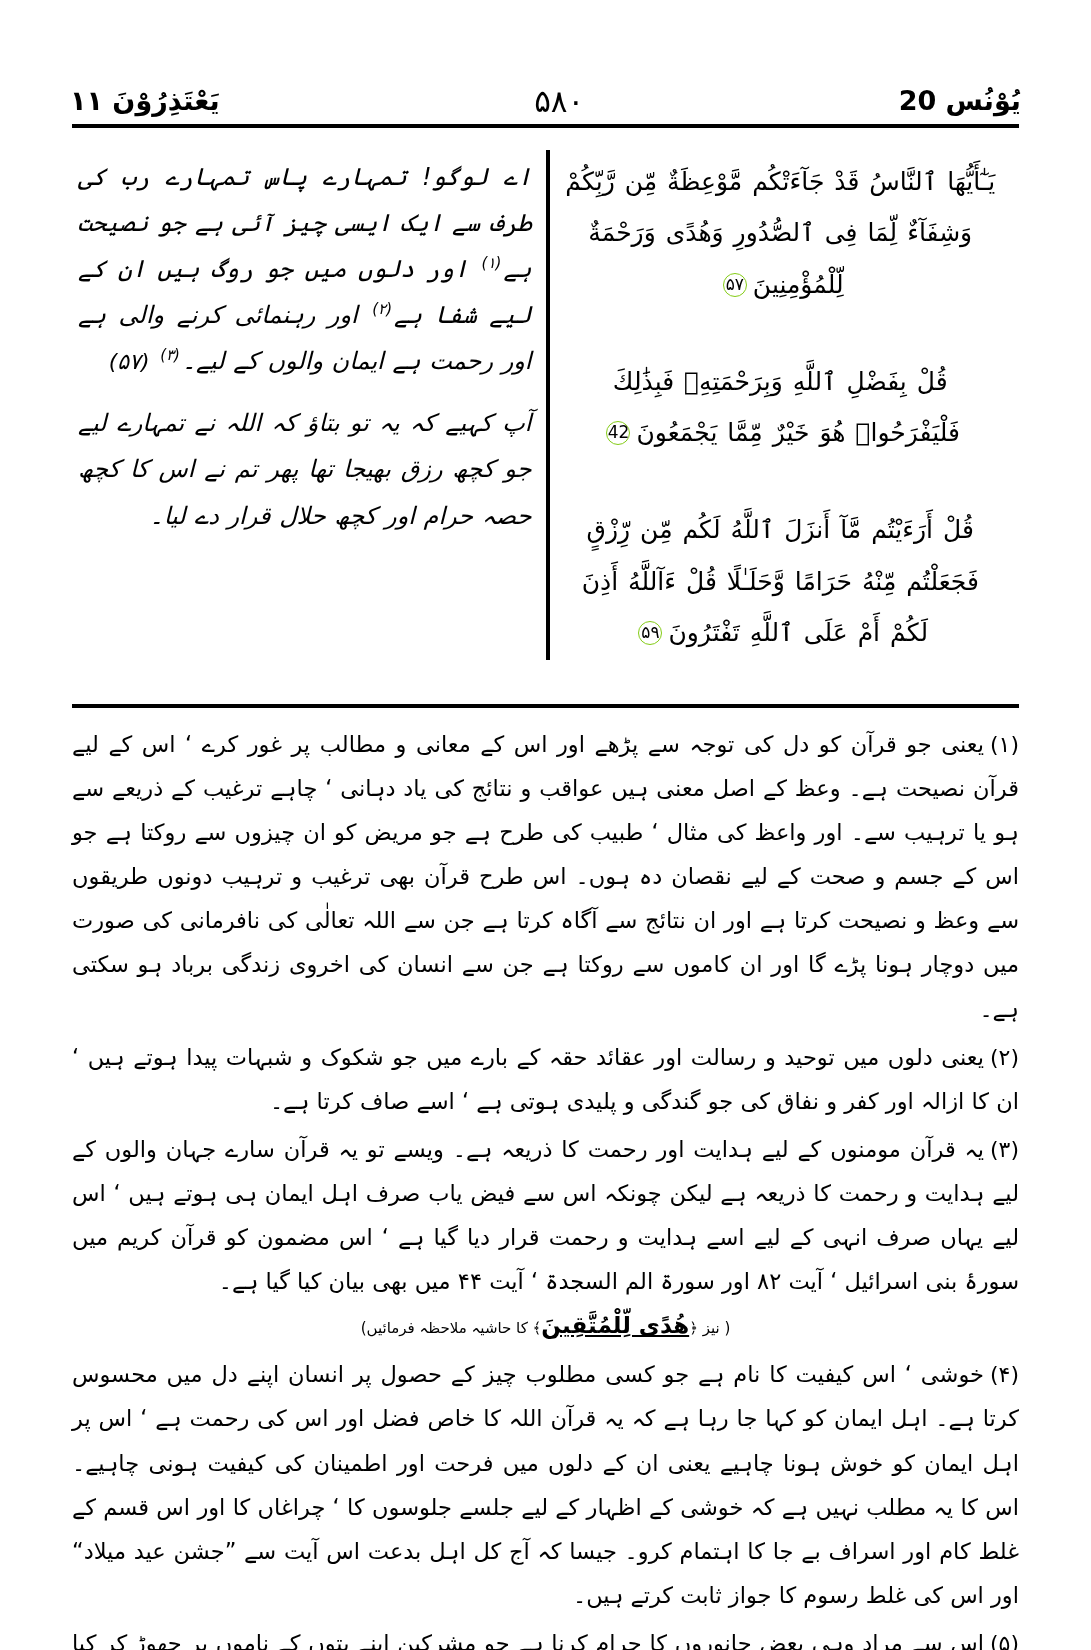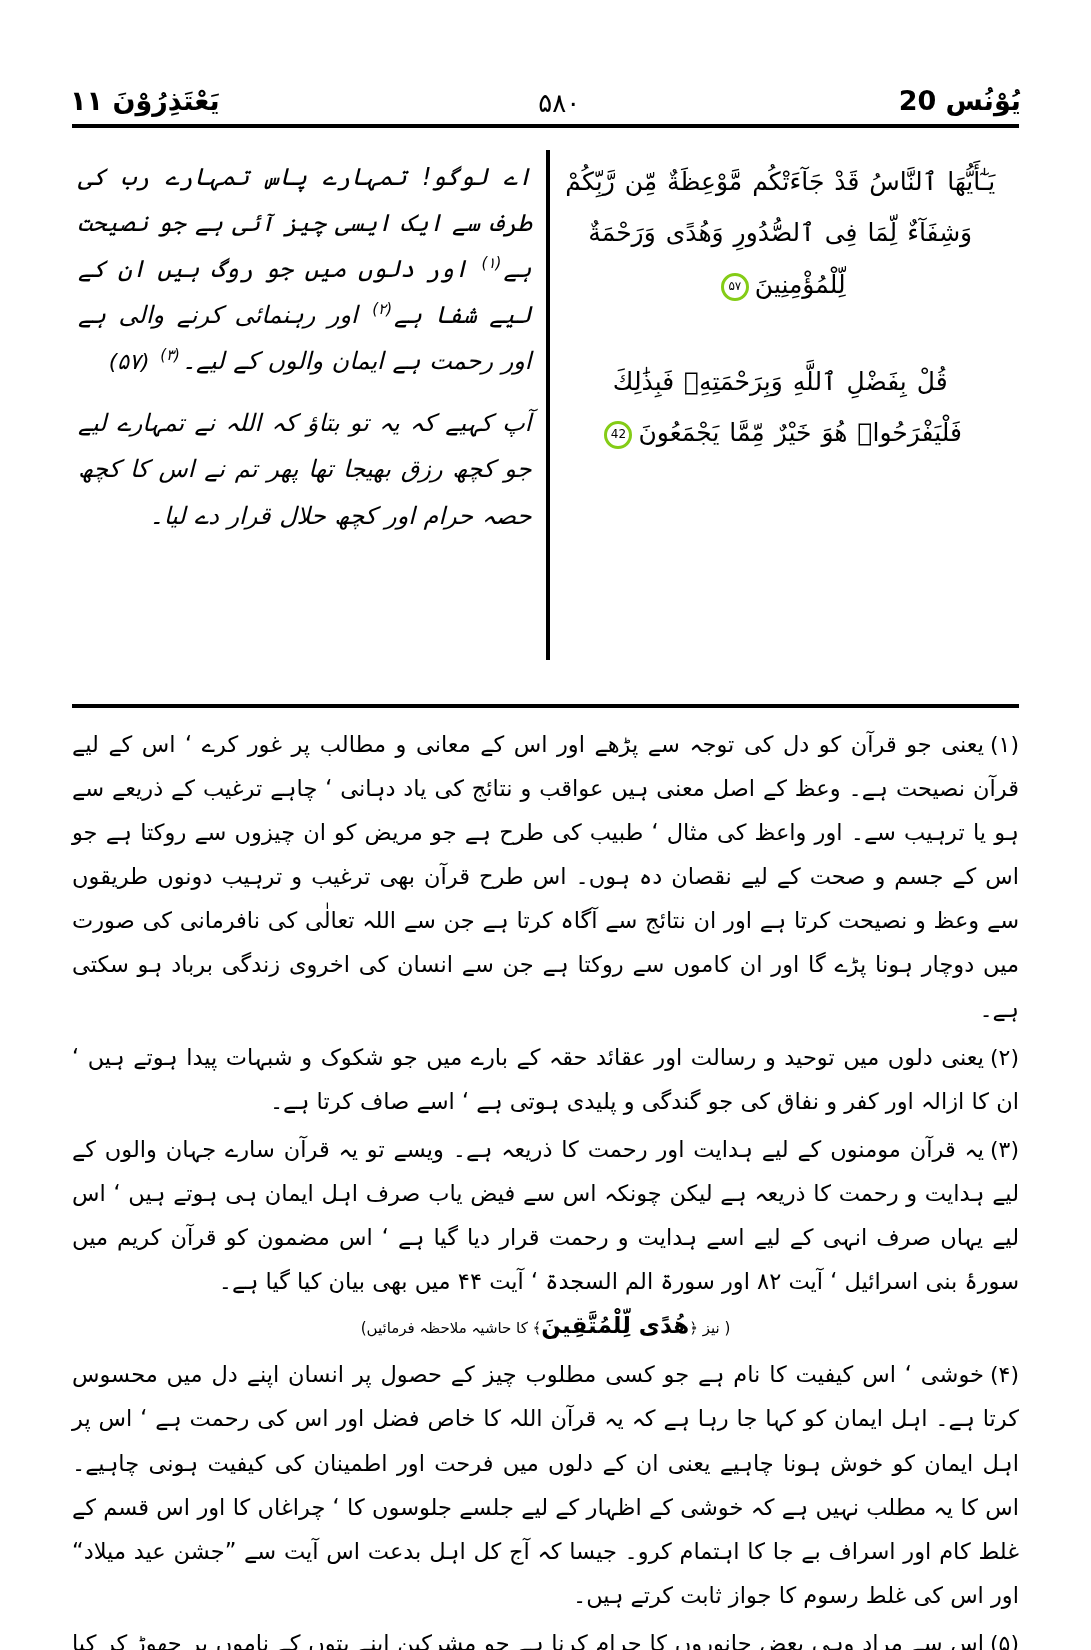--- a/index.html
+++ b/index.html
@@ -39,21 +39,21 @@
     direction: rtl;
   }
   .hdr-item {
     font-size: 27px;
     line-height: 1.1;
     white-space: nowrap;
     font-family: "DejaVu Sans", sans-serif;
     font-weight: 600;
   }
   .hdr-juz   { transform: translateY(-2px); margin-top: 32px; }
-  .hdr-page  { font-size: 26px; letter-spacing: 1px; font-weight: 500; }
+  .hdr-page  { font-size: 31px; letter-spacing: 1px; font-weight: 500; }
   .hdr-surah { transform: translateY(-2px); }
 
   .header-rule {
     position: absolute;
     top: 124px;
     left: 72px;
     width: 947px;
     height: 4px;
     background: #000;
   }
@@ -91,22 +91,22 @@
     font-size: 25px;
     line-height: 2.05;
     font-family: "DejaVu Sans", sans-serif;
     word-spacing: 2px;
     direction: rtl;
   }
   .ayah-block:last-child { margin-bottom: 0; }
   .ayah-text { display: inline; }
   .ayah-num {
     display: inline-block;
-    font-size: 12px;
-    border: 3px solid #84cc16;
+    font-size: 17px;
+    border: 1px solid #84cc16;
     border-radius: 50%;
     width: 22px;
     height: 22px;
     line-height: 20px;
     text-align: center;
     margin: 0 6px;
     vertical-align: 3px;
   }
 
   .trans-block {
@@ -159,20 +159,21 @@
   }
   .fn-body { display: inline; }
   .fn-center {
     display: block;
     text-align: center;
     text-align-last: center;
   }
   .fn-quote {
     font-size: 23px;
     font-weight: 600;
+    text-decoration: underline;
   }
   .fn-ornament { font-size: 15px; }
 
   .last-cut {
     overflow: hidden;
   }
 </style>
 </head>
 <body>
 
@@ -190,20 +191,23 @@
     <div class="col-arabic">
 
       <div class="ayah-block">
         <span class="ayah-text">يَـٰٓأَيُّهَا ٱلنَّاسُ قَدْ جَآءَتْكُم مَّوْعِظَةٌ مِّن رَّبِّكُمْ وَشِفَآءٌ لِّمَا فِى ٱلصُّدُورِ وَهُدًى وَرَحْمَةٌ لِّلْمُؤْمِنِينَ</span><span class="ayah-num">۵۷</span>
       </div>
 
       <div class="ayah-block">
         <span class="ayah-text">قُلْ بِفَضْلِ ٱللَّهِ وَبِرَحْمَتِهِۦ فَبِذَٰلِكَ فَلْيَفْرَحُوا۟ هُوَ خَيْرٌ مِّمَّا يَجْمَعُونَ</span><span class="ayah-num">42</span>
       </div>
 
+      <div class="ayah-block">
+        <span class="ayah-text">قُلْ أَرَءَيْتُم مَّآ أَنزَلَ ٱللَّهُ لَكُم مِّن رِّزْقٍ فَجَعَلْتُم مِّنْهُ حَرَامًا وَّحَلَـٰلًا قُلْ ءَآللَّهُ أَذِنَ لَكُمْ أَمْ عَلَى ٱللَّهِ تَفْتَرُونَ</span><span class="ayah-num">۵۹</span>
+      </div>
 
     </div>
 
     <div class="col-urdu last-cut">
 
       <div class="trans-block">
         <span>اے لوگو! تمہارے پاس تمہارے رب کی طرف سے ایک ایسی چیز آئی ہے جو نصیحت ہے</span><span class="fn-ref">(۱)</span>
         <span>اور دلوں میں جو روگ ہیں ان کے لیے شفا ہے</span><span class="fn-ref">(۲)</span>
         <span>اور رہنمائی کرنے والی ہے اور رحمت ہے ایمان والوں کے لیے۔</span><span class="fn-ref">(۳)</span>
         <span class="ayah-ref">(۵۷)</span>

